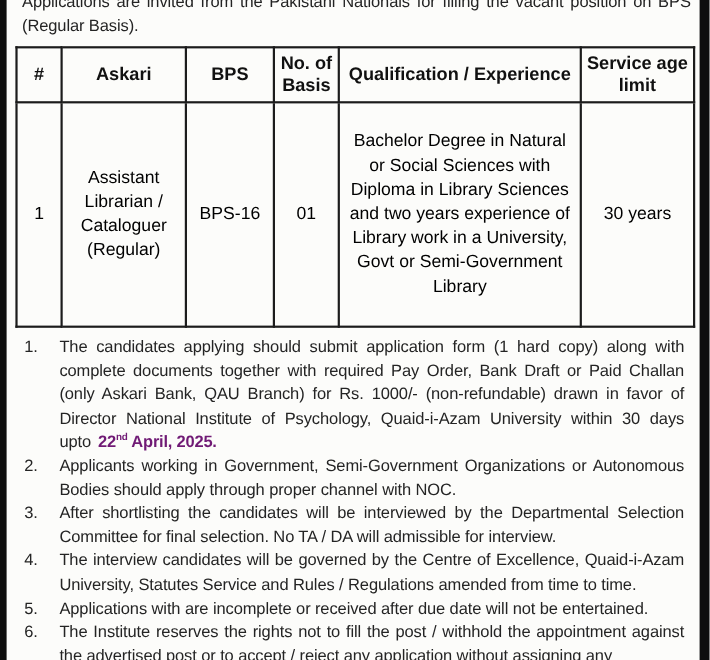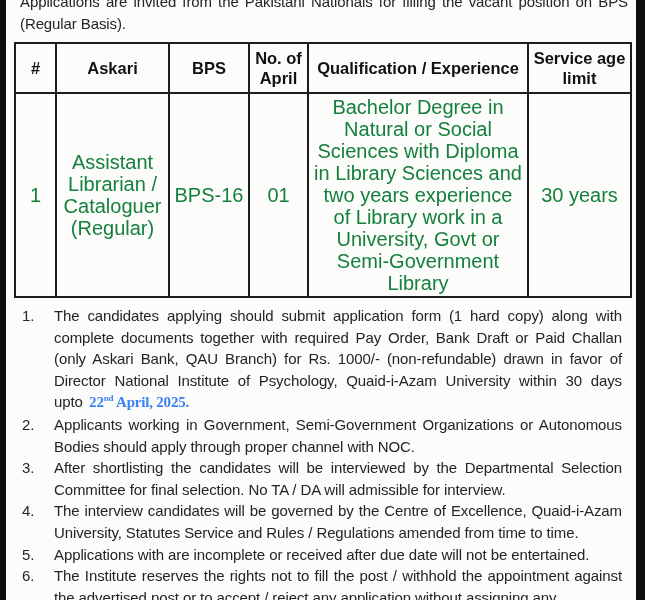--- a/index.html
+++ b/index.html
@@ -28,35 +28,35 @@
     margin:8px 0 0 0;width:616px;
   }
   .vtable th,.vtable td{
     border:2px solid #1c1c1c;text-align:center;vertical-align:middle;
     padding:2px 4px;overflow:hidden;
   }
   .vtable th{
     font-size:16.5px;font-weight:bold;line-height:20px;height:44px;color:#111;
   }
   .vtable td{
-    font-size:20px;line-height:22px;height:198px;color:#15803d;margin-top:19px;
+    font-size:16px;line-height:22px;height:198px;color:#000000;margin-top:19px;
   }
 
   
   ol.terms{
     list-style:none;margin:7px 0 0 0;padding:0 8px 0 6px;
   }
   ol.terms li{
     display:flex;margin:0;
     font-size:15px;line-height:21.6px;letter-spacing:-0.1px;color:#242424;
   }
   .t-num{flex:none;width:34px;box-sizing:border-box;padding-left:2px;}
   .t-txt{flex:1;text-align:justify;}
   li.item-1 .t-txt{word-spacing:2.2px;}
-  .deadline{font-weight:bold;color:#3b82f6;letter-spacing:-0.2px;word-spacing:0;font-family:Liberation Serif, serif;}
+  .deadline{font-weight:bold;color:#701a75;letter-spacing:-0.2px;word-spacing:0;}
   .deadline sup{font-size:9px;vertical-align:super;line-height:0;}
 </style>
 </head>
 <body>
 
 <div class="frame">
   <div class="content">
 
     <p class="intro">Applications are invited from the Pakistani Nationals for filling the vacant position on BPS (Regular Basis).</p>
 
@@ -67,21 +67,21 @@
           <col style="width:80px">
         <col style="width:59px">
           <col style="width:220px">
           <col style="width:103px">
       </colgroup>
       <thead>
         <tr>
           <th>#</th>
           <th>Askari</th>
           <th>BPS</th>
-          <th>No. of April</th>
+          <th>No. of Basis</th>
           <th>Qualification / Experience</th>
           <th>Service age limit</th>
         </tr>
       </thead>
       <tbody>
         <tr>
           <td>1</td>
           <td>Assistant Librarian / Cataloguer (Regular)</td>
           <td>BPS-16</td>
           <td>01</td>

